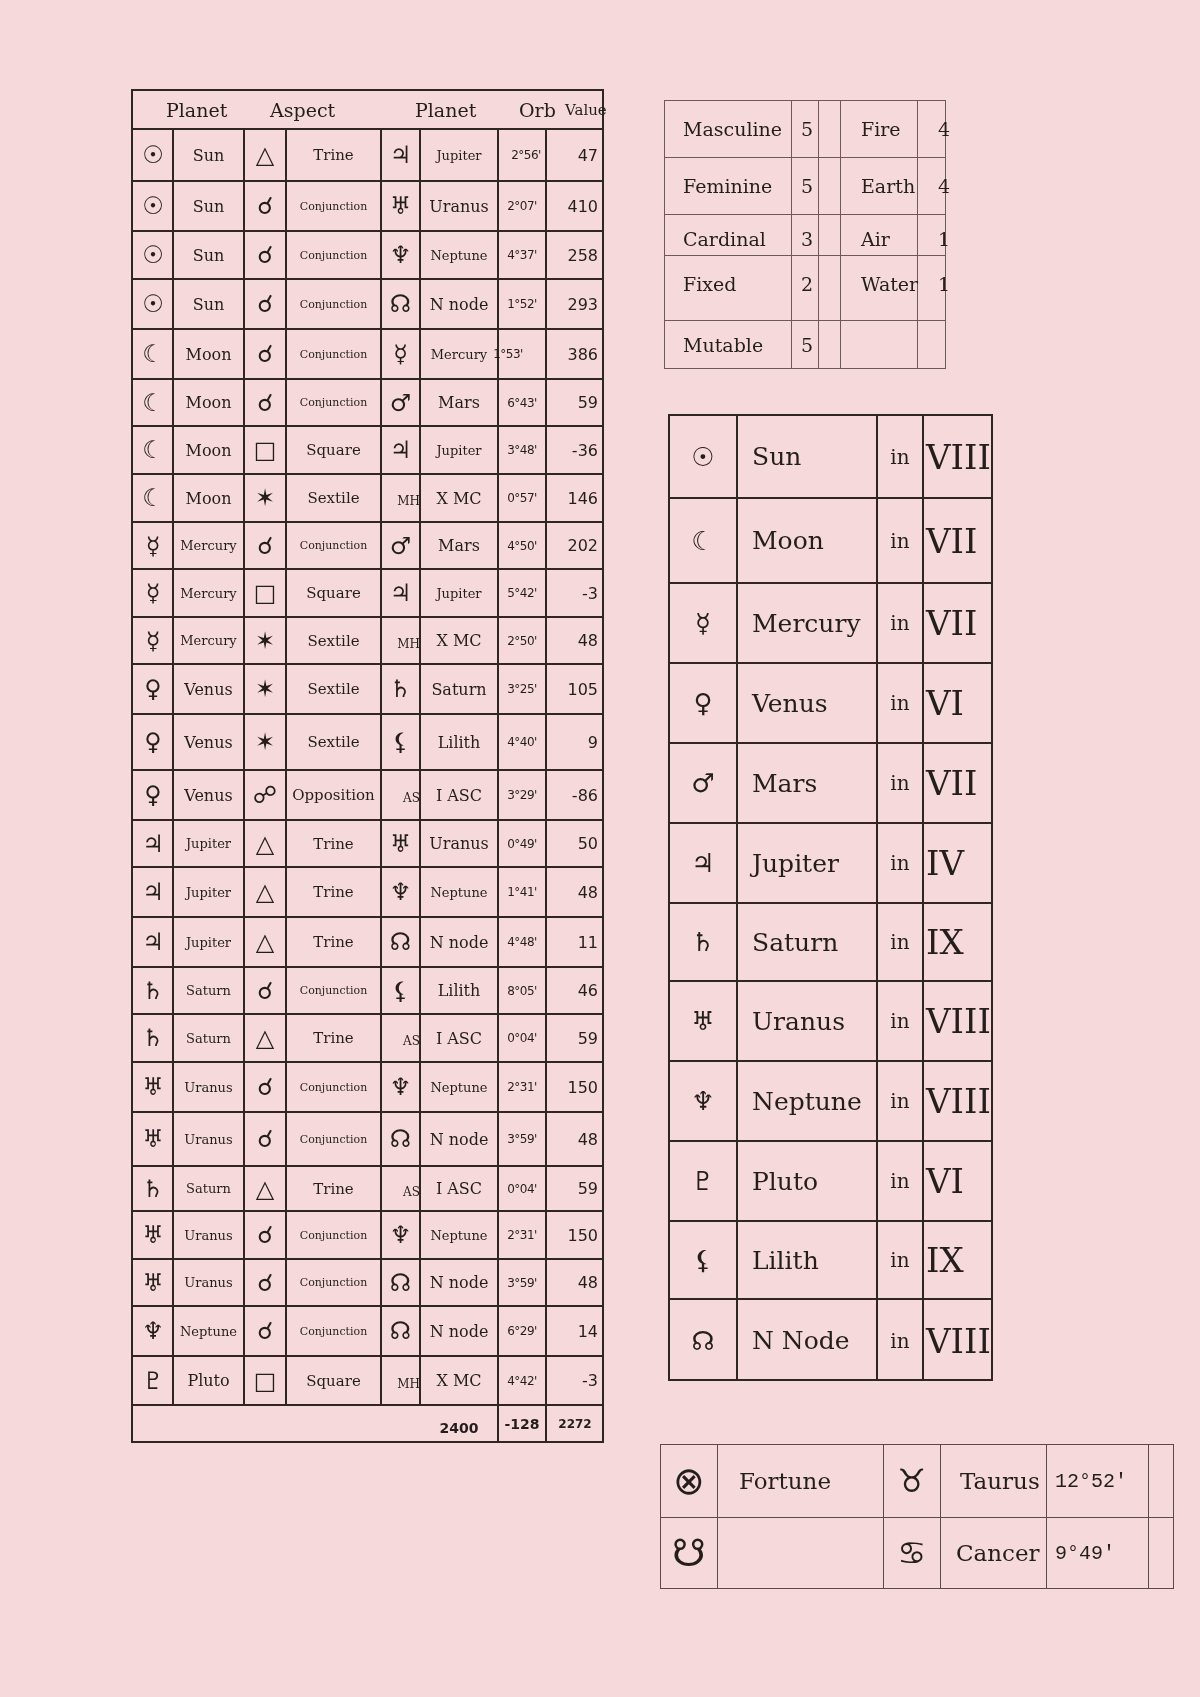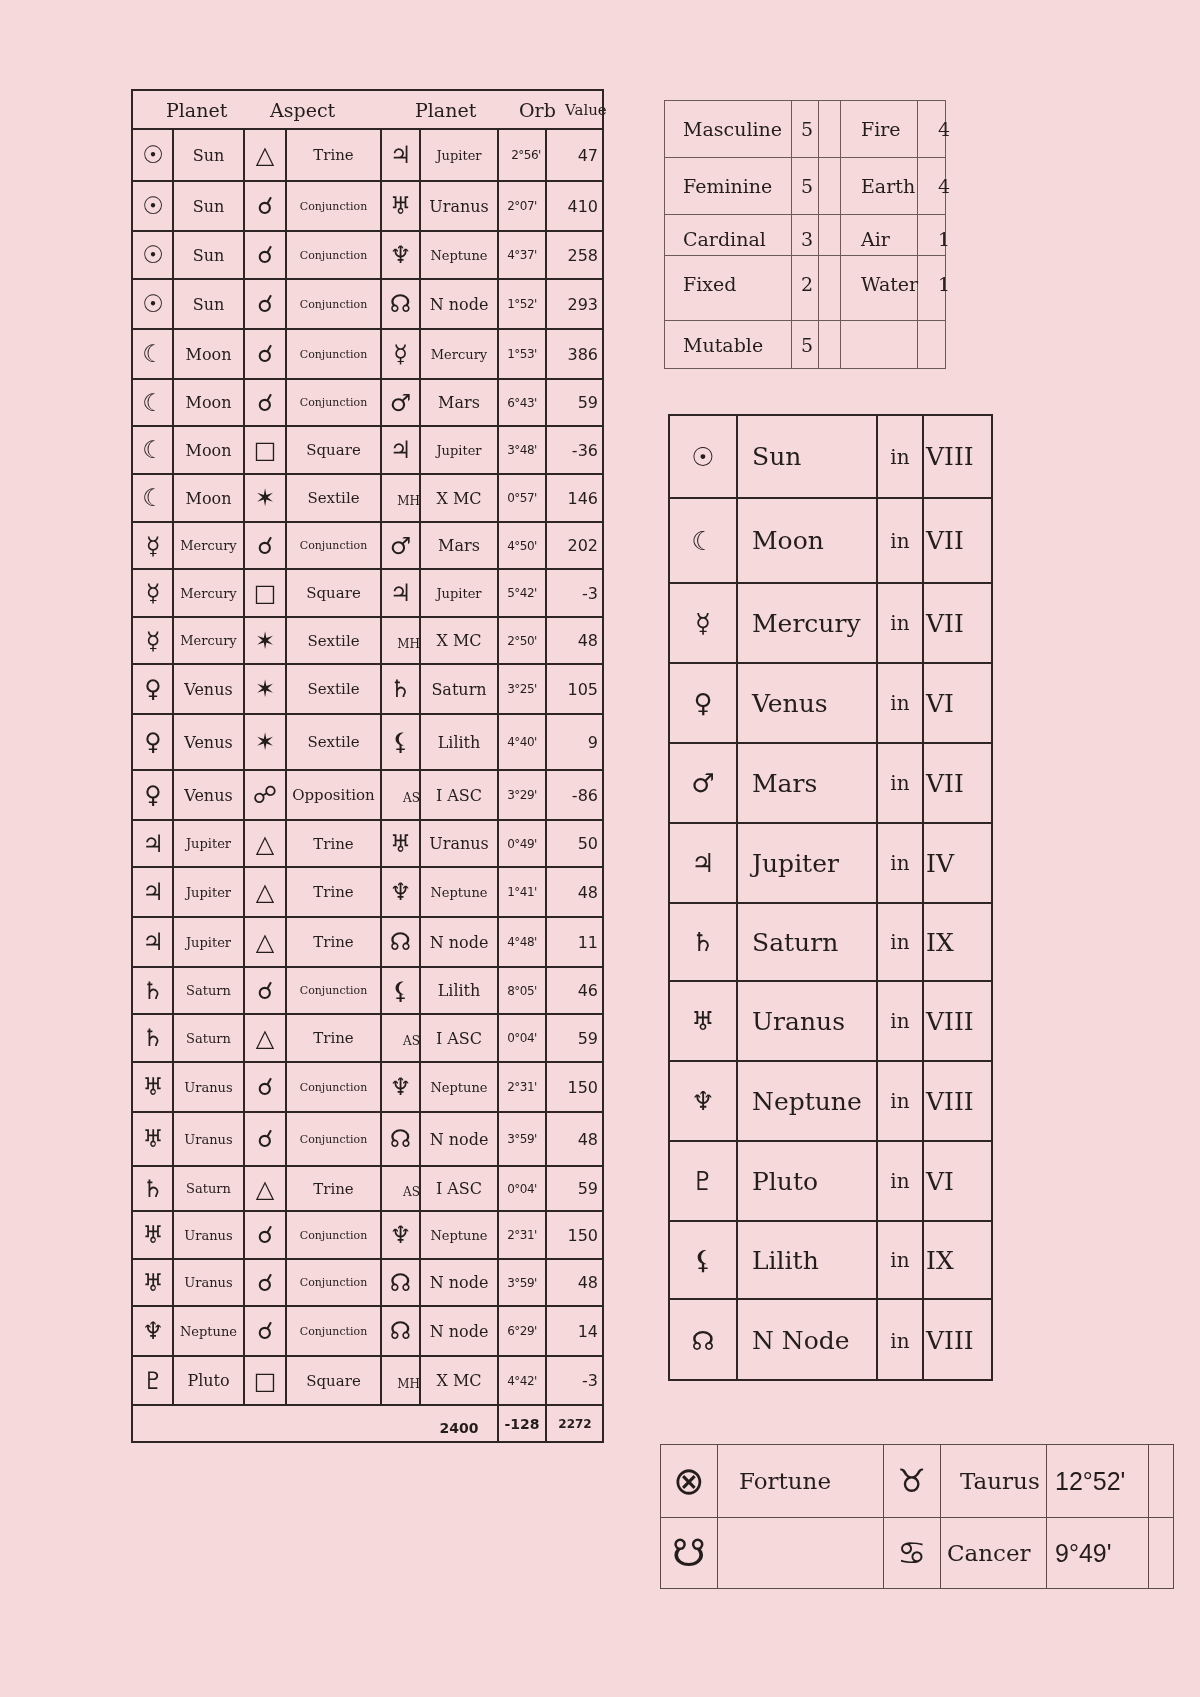--- a/index.html
+++ b/index.html
@@ -28,28 +28,28 @@
   .mv { position:absolute; top:0; width:1px; height:100%; background:#6b5a58; }
   .mtxt { position:absolute; top:0; height:100%; display:flex; align-items:center; font-size:19px; white-space:nowrap; }
   
   #houses { position:absolute; left:668px; top:414px; width:325px; height:967px; border:2px solid #2e2624; box-sizing:border-box; }
   .hrow { position:absolute; left:0; width:321px; border-top:2px solid #2e2624; box-sizing:border-box; }
   .hv { position:absolute; top:0; width:2px; height:100%; background:#2e2624; }
   .htxt { position:absolute; top:0; height:100%; display:flex; align-items:center; white-space:nowrap; }
   .hglyph { font-family:"DejaVu Sans", sans-serif; font-size:26px; justify-content:center; }
   .hname { font-size:25px; }
   .hin { font-size:20px; justify-content:center; }
-  .hhouse { font-size:25px; }
+  .hhouse { font-size:34px; }
   
   #points { position:absolute; left:660px; top:1444px; width:514px; height:145px; border:1px solid #5a4a48; box-sizing:border-box; }
   .prow { position:absolute; left:0; width:512px; border-top:1px solid #5a4a48; box-sizing:border-box; }
   .pv { position:absolute; top:0; width:1px; height:100%; background:#5a4a48; }
   .ptxt { position:absolute; top:0; height:100%; display:flex; align-items:center; white-space:nowrap; font-size:23px; }
   .pglyph { font-family:"DejaVu Sans", sans-serif; font-size:38px; justify-content:center; }
-  .pdeg { font-family:Liberation Sans, sans-serif; font-size:25px; }
+  .pdeg { font-family:Liberation Mono, monospace; font-size:20px; }
 </style>
 </head>
 <body>
 
 <div id="aspects">
   <div class="hdr" style="left:33px;">Planet</div>
   <div class="hdr" style="left:137px;">Aspect</div>
   <div class="hdr" style="left:282px;">Planet</div>
   <div class="hdr" style="left:386px;">Orb</div>
   <div class="hdr" style="left:432px; font-size:15px;">Value</div>
@@ -101,21 +101,21 @@
       <div class="cell orb" style="left:365px;width:48px">1°52'</div>
       <div class="cell val" style="left:413px;width:58px">293</div>
     </div>
       <div class="row" style="top:237px;height:50px">
       <div class="cell glyph" style="left:0;width:40px">☾</div>
       <div class="cell pname" style="left:40px;width:71px">Moon</div>
       <div class="cell glyph" style="left:111px;width:42px">☌</div>
       <div class="cell aname sm" style="left:153px;width:95px">Conjunction</div>
       <div class="cell glyph" style="left:248px;width:39px;">☿</div>
       <div class="cell pname sm" style="left:287px;width:78px">Mercury</div>
-      <div class="cell orb" style="left:365px;width:48px">1°53'</div>
+      <div class="cell orb" style="left:351px;width:48px">1°53'</div>
       <div class="cell val" style="left:413px;width:58px">386</div>
     </div>
       <div class="row" style="top:287px;height:47px">
       <div class="cell glyph" style="left:0;width:40px">☾</div>
       <div class="cell pname" style="left:40px;width:71px">Moon</div>
       <div class="cell glyph" style="left:111px;width:42px">☌</div>
       <div class="cell aname sm" style="left:153px;width:95px">Conjunction</div>
       <div class="cell glyph" style="left:248px;width:39px;">♂</div>
       <div class="cell pname" style="left:287px;width:78px">Mars</div>
       <div class="cell orb" style="left:365px;width:48px">6°43'</div>
@@ -458,17 +458,17 @@
       <div class="prow" style="top:0px;height:72px;border-top:none;">
       <div class="ptxt pglyph" style="left:0;width:56px">⊗</div>
       <div class="ptxt" style="left:78px">Fortune</div>
       <div class="ptxt pglyph" style="left:222px;width:57px;font-size:32px">♉</div>
       <div class="ptxt" style="left:299px">Taurus</div>
       <div class="ptxt pdeg" style="left:394px">12°52'</div>
     </div>
       <div class="prow" style="top:72px;height:71px;">
       <div class="ptxt pglyph" style="left:0;width:56px">☋</div>
       <div class="ptxt pglyph" style="left:222px;width:57px;font-size:32px">♋</div>
-      <div class="ptxt" style="left:286px">Cancer</div>
+      <div class="ptxt" style="left:295px">Cancer</div>
       <div class="ptxt pdeg" style="left:394px">9°49'</div>
     </div>
     </div>
 </div>
 
 </body></html>

